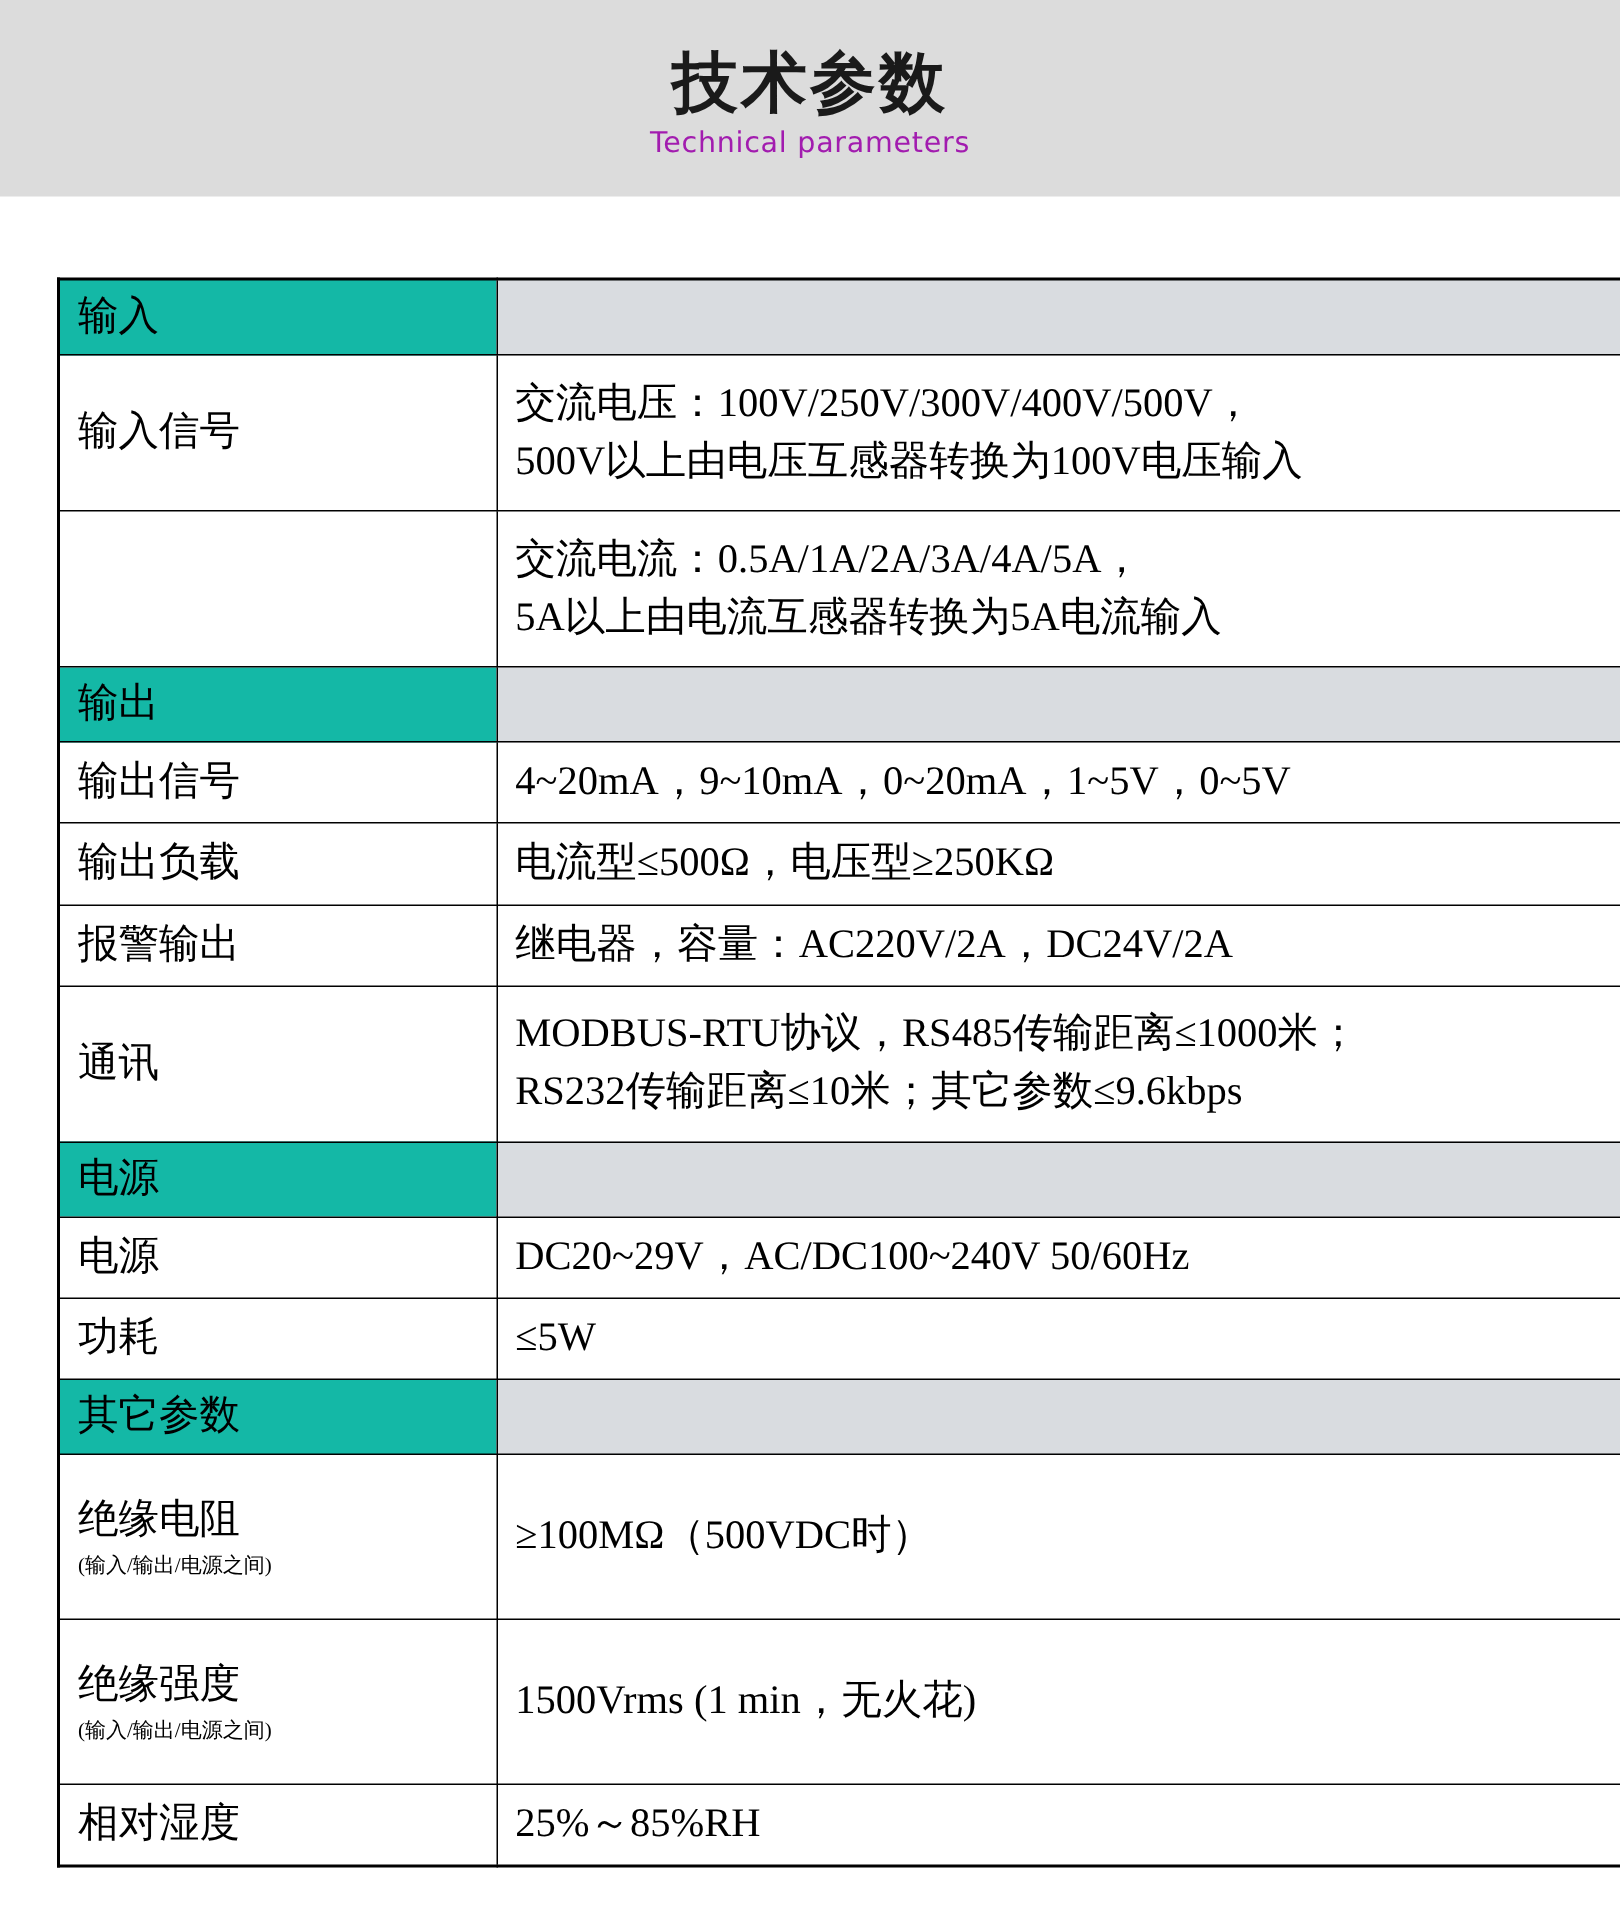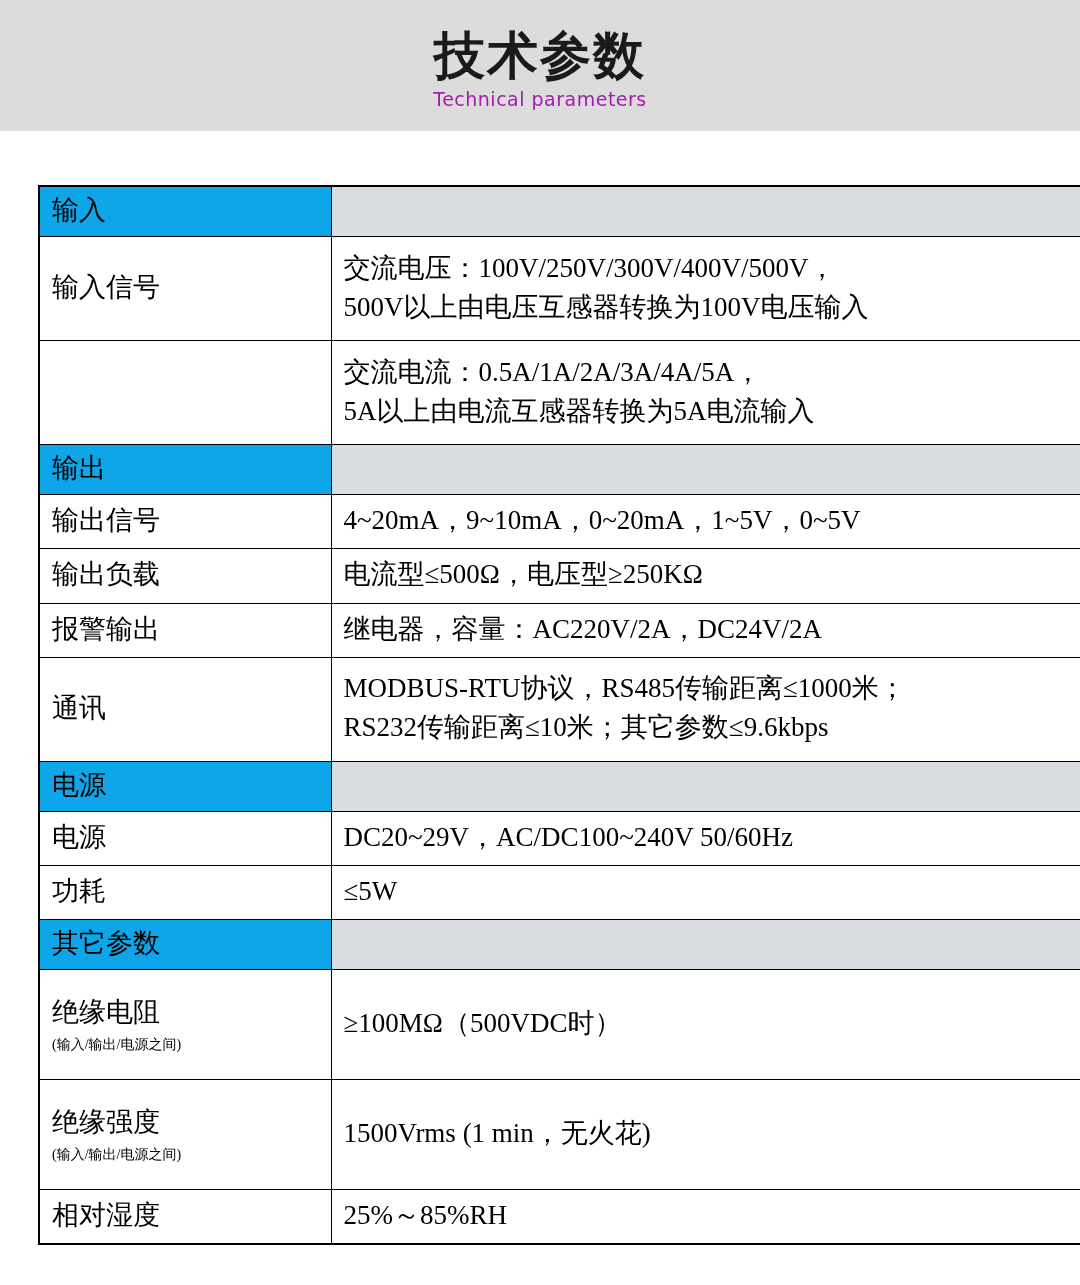--- a/index.html
+++ b/index.html
@@ -24,21 +24,21 @@
     height: 131px;
     background: #dcdcdc;
     display: flex;
     flex-direction: column;
     align-items: center;
     justify-content: center;
     padding-top: 6px;
   }
   .header-title {
     font-family: "DejaVu Sans", "Liberation Sans", sans-serif;
-    font-size: 51px;
+    font-size: 44px;
     font-weight: bold;
     color: #1a1a1a;
     letter-spacing: 2px;
     line-height: 1.15;
   }
   .header-sub {
     font-family: "DejaVu Sans", "Liberation Sans", sans-serif;
     font-size: 19px;
     color: #a21caf;
     letter-spacing: 0.5px;
@@ -61,21 +61,21 @@
     vertical-align: middle;
     font-size: 27px;
     line-height: 1.45;
     color: #000;
     font-family: "Liberation Serif", "DejaVu Serif", serif;
   }
   td.label { width: 292px; }
   td.value { width: 792px; }
 
   tr.section td {
-    background: #0ea5e9;
+    background: #14b8a6;
     font-size: 27px;
     padding-top: 4px;
     padding-bottom: 6px;
   }
   tr.section td.value { background: #d9dce0; }
 
   .sub-note {
     display: block;
     font-size: 14px;
     line-height: 1.5;

